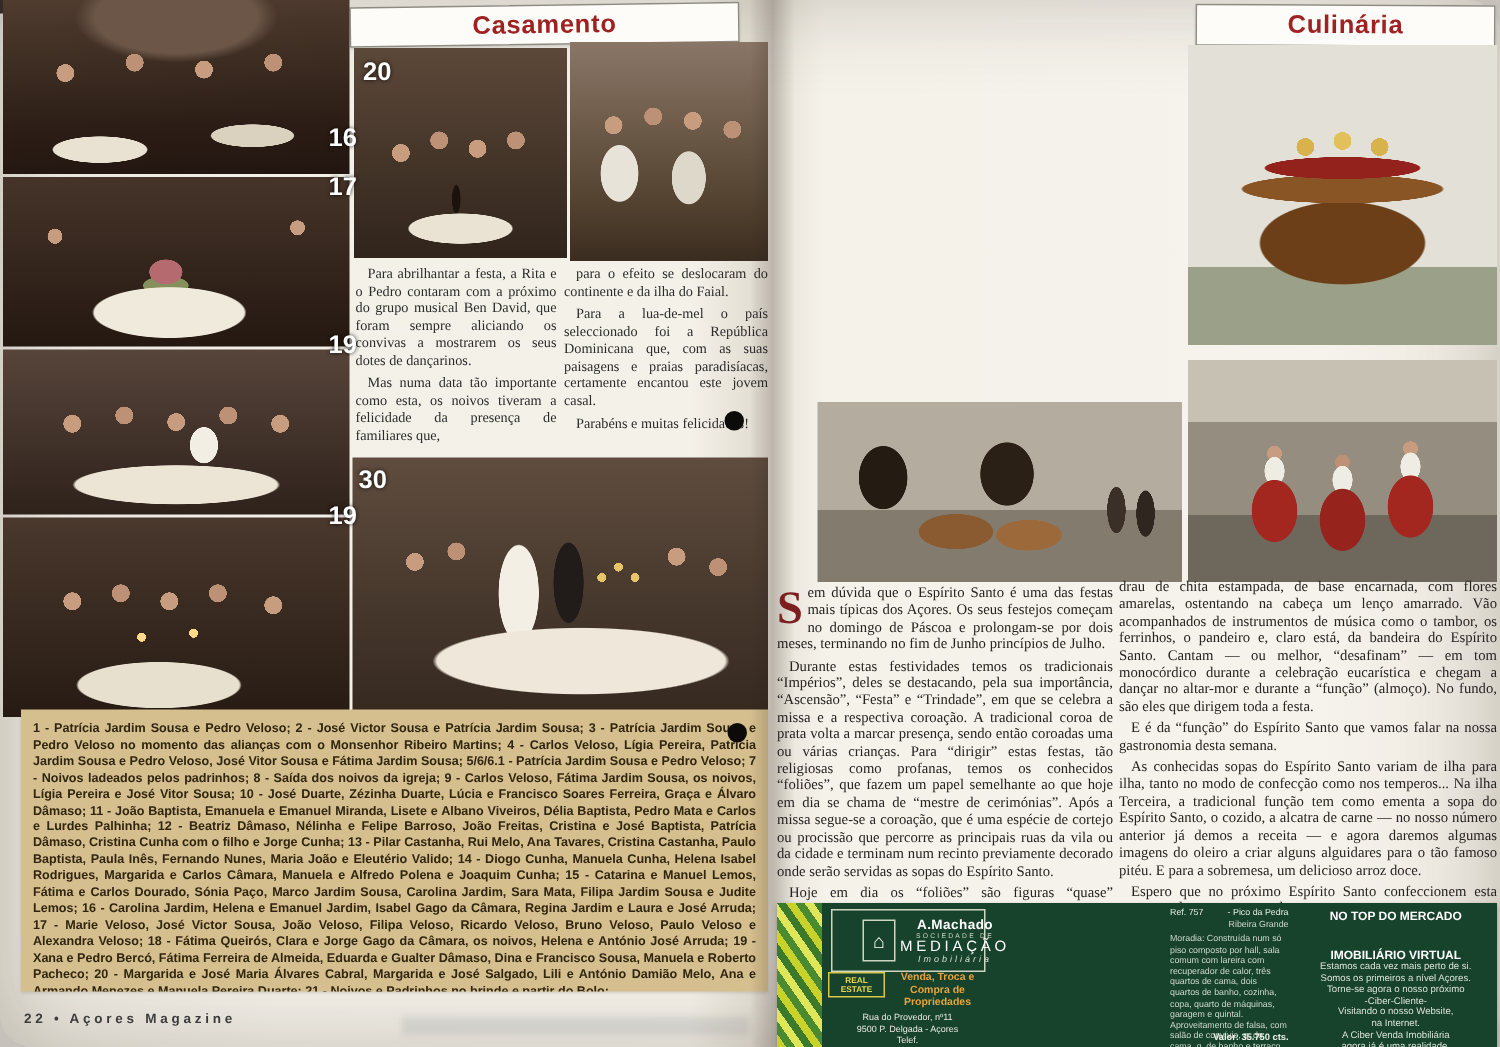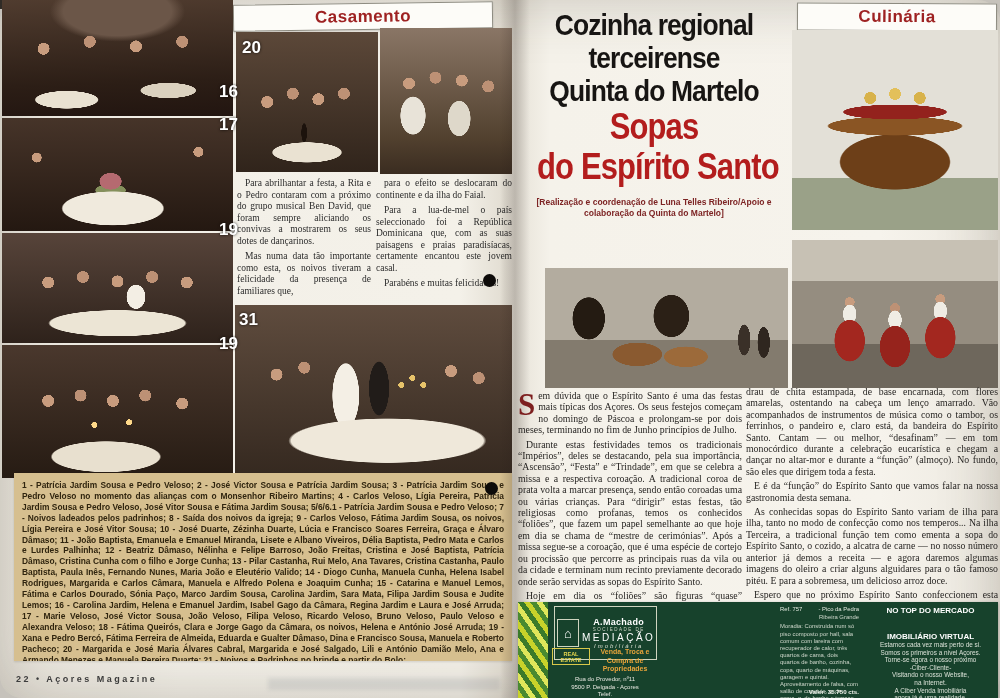--- a/index.html
+++ b/index.html
@@ -151,21 +151,21 @@
   #rcol2{left:746px;top:386px;width:252px;height:212px}
   .rcol p{margin:0 0 3px;text-indent:8px}
   .rcol p.first{text-indent:0}
   .dropcap{float:left;font-family:"Liberation Serif",serif;font-weight:bold;font-size:31px;line-height:25px;color:#7d1f1f;padding:2px 3px 0 0}
 
   
   .ad{position:absolute;left:518px;top:602px;width:480px;height:96px;background:#17422c;box-shadow:0 1px 3px rgba(0,0,0,.3)}
   .ad .zigzag{position:absolute;left:0;top:0;width:30px;height:96px;
     background:repeating-linear-gradient(55deg,#c8d22a 0 5px,#4a8a30 5px 10px,#dfe65a 10px 15px,#3a7a2a 15px 20px)}
   .ad .brandpanel{position:absolute;left:30px;top:0;width:115px;height:96px;color:#fff}
-  .logo-box{position:absolute;left:6px;top:4px;width:103px;height:54px;border:1px solid #cfd5c0;display:flex;align-items:center;padding:2px;box-sizing:border-box}
+  .logo-box{position:absolute;left:6px;top:4px;width:103px;height:38px;border:1px solid #cfd5c0;display:flex;align-items:center;padding:20px;box-sizing:border-box}
   .house-icon{width:20px;height:26px;border:1px solid #cfd5c0;display:flex;align-items:center;justify-content:center;color:#fff;font-size:13px;margin-right:3px;flex:none}
   .house-icon::before{content:"⌂"}
   .brandtext{flex:1;text-align:center}
   .brand-name{font-weight:bold;font-size:9px;letter-spacing:.3px}
   .brand-sub1{font-size:4.5px;letter-spacing:1.5px;color:#cdd5c5}
   .brand-sub2{font-family:Liberation Sans, sans-serif;font-size:10px;letter-spacing:2.5px}
   .brand-sub3{font-style:italic;font-size:6px;letter-spacing:2px;color:#d9dfd0}
   .re-badge{position:absolute;left:4px;top:46px;width:36px;height:15px;border:1px solid #d8c84a;color:#e6d74e;font-weight:bold;font-size:5.5px;line-height:6px;display:flex;align-items:center;justify-content:center;text-align:center}
   .services{position:absolute;left:44px;top:46px;width:66px;color:#e8a43a;font-weight:bold;font-size:7px;line-height:8.5px;text-align:center}
   .addr{position:absolute;left:4px;top:74px;width:106px;color:#e8e8e0;font-size:6px;line-height:7.5px;text-align:center}
@@ -195,21 +195,21 @@
   <div class="ph" id="ph-d"></div>
   <div class="ph" id="ph-20"></div>
   <div class="ph" id="ph-5"></div>
   <div class="ph" id="ph-21"></div>
 
   <span class="num" id="n16">16</span>
   <span class="num" id="n17">17</span>
   <span class="num" id="n18">19</span>
   <span class="num" id="n19">19</span>
   <span class="num" id="n20">20</span>
-  <span class="num" id="n21">31</span>
+  <span class="num" id="n21">30</span>
 
   <div class="lcol" id="lcol1">
     <p>Para abrilhantar a festa, a Rita e o Pedro contaram com a próximo do grupo musical Ben David, que foram sempre aliciando os convivas a mostrarem os seus dotes de dançarinos.</p>
     <p>Mas numa data tão importante como esta, os noivos tiveram a felicidade da presença de familiares que,</p>
   </div>
   <div class="lcol" id="lcol2">
     <p>para o efeito se deslocaram do continente e da ilha do Faial.</p>
     <p>Para a lua-de-mel o país seleccionado foi a República Dominicana que, com as suas paisagens e praias paradisíacas, certamente encantou este jovem casal.</p>
     <p>Parabéns e muitas felicidades!</p>
   </div>
@@ -221,28 +221,20 @@
   <div class="ghost"></div>
   <div class="hole" id="hole1"></div>
   <div class="hole" id="hole2"></div>
 
   <div class="gutter"></div>
 
   <div class="sec-box" id="box-culinaria">
     <span>Culinária</span>
   </div>
 
-  <div class="title-wrap">
-    <div class="t-line">Cozinha regional</div>
-    <div class="t-line">terceirense</div>
-    <div class="t-line">Quinta do Martelo</div>
-    <div class="t-red">Sopas</div>
-    <div class="t-red">do Espírito Santo</div>
-    <div class="credit">[Realização e coordenação de Luna Telles Ribeiro/Apoio e colaboração da Quinta do Martelo]</div>
-  </div>
 
   <div class="ph" id="ph-altar"></div>
   <div class="ph" id="ph-proc"></div>
   <div class="ph" id="ph-oxen"></div>
 
   <div class="rcol" id="rcol1">
     <p class="first"><span class="dropcap">S</span><span>em dúvida que o Espírito Santo é uma das festas mais típicas dos Açores. Os seus festejos começam no domingo de Páscoa e prolongam-se por dois meses, terminando no fim de Junho princípios de Julho.</span></p>
     <p>Durante estas festividades temos os tradicionais “Impérios”, deles se destacando, pela sua importância, “Ascensão”, “Festa” e “Trindade”, em que se celebra a missa e a respectiva coroação. A tradicional coroa de prata volta a marcar presença, sendo então coroadas uma ou várias crianças. Para “dirigir” estas festas, tão religiosas como profanas, temos os conhecidos “foliões”, que fazem um papel semelhante ao que hoje em dia se chama de “mestre de cerimónias”. Após a missa segue-se a coroação, que é uma espécie de cortejo ou procissão que percorre as principais ruas da vila ou da cidade e terminam num recinto previamente decorado onde serão servidas as sopas do Espírito Santo.</p>
     <p>Hoje em dia os “foliões” são figuras “quase” desaparecidas dos festejos, sendo no entanto muito engraçados. Tal como a própria palavra diz, estão ligados à alegria e à folia, vestindo-se com um balan-</p>
   </div>

